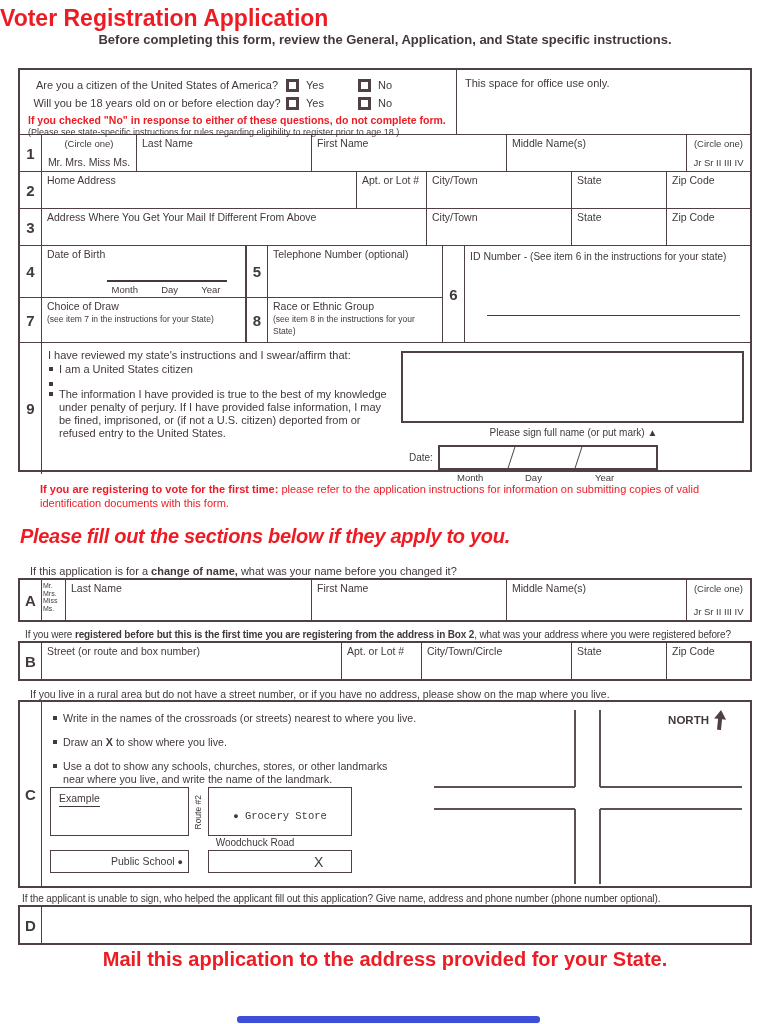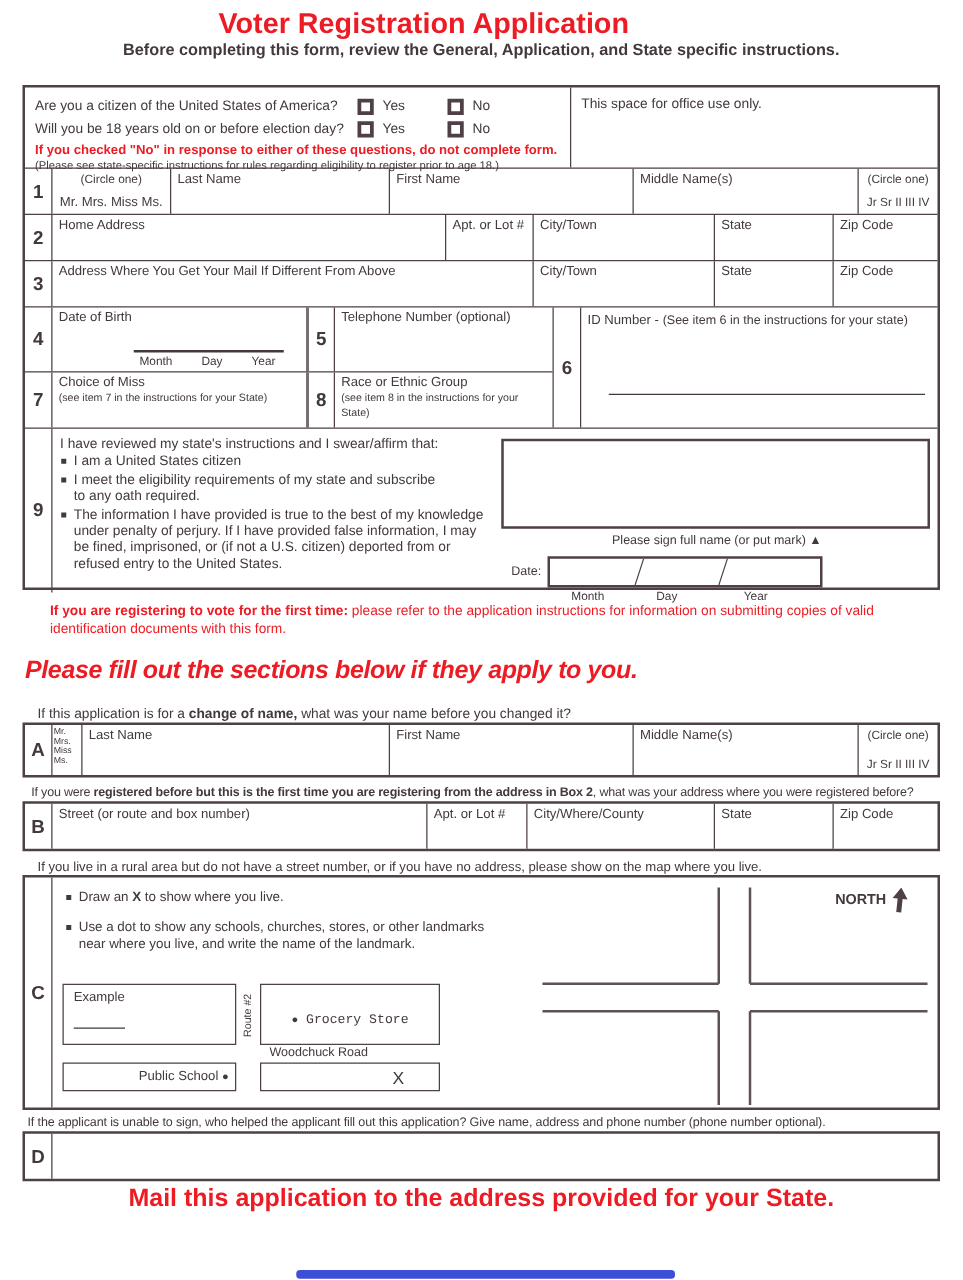--- a/index.html
+++ b/index.html
@@ -2,32 +2,32 @@
 <html><head>
 <meta charset="utf-8">
 <style>
   :root{
     --ink:#42383d; --bd:#4e4046; --red:#ed1c24;
   }
   html,body{margin:0;padding:0;}
   body{width:770px;height:1024px;background:#fff;font-family:"Liberation Sans",sans-serif;color:var(--ink);}
   .page{position:relative;width:770px;height:1024px;overflow:hidden;background:#fff;}
   .abs{position:absolute;}
-  .title{top:5px;left:0;width:678px;text-align:center;color:var(--red);font-size:23px;font-weight:bold;}
+  .title{top:5px;left:0;width:678px;color:var(--red);font-size:23px;font-weight:bold;}
   .subtitle{top:32px;left:0;width:770px;text-align:center;font-size:13px;font-weight:bold;}
   .formbox{left:18px;top:68px;width:734px;height:404px;border:2px solid var(--bd);box-sizing:border-box;}
   .frow{display:flex;border-top:1.5px solid var(--bd);box-sizing:border-box;}
   .fc{border-right:1.5px solid var(--bd);box-sizing:border-box;padding:2px 5px;font-size:10.5px;position:relative;}
   .fc.lastc{border-right:none;}
   .num{width:22px;flex:0 0 22px;display:flex;align-items:center;justify-content:center;font-weight:bold;font-size:15px;border-right:1.5px solid var(--bd);box-sizing:border-box;}
   .topsec{display:flex;height:64px;box-sizing:border-box;}
   .topleft{flex:0 0 437px;border-right:1.5px solid var(--bd);box-sizing:border-box;padding:7px 0 0 8px;}
   .topright{flex:1;padding:7px 8px;font-size:11px;}
   .qrow{display:flex;align-items:center;height:16px;font-size:11px;margin-bottom:2px;}
-  .qtext{width:258px;}
+  .qtext{width:258px;text-align:center;}
   .cb{width:7px;height:7px;border:3.5px solid var(--bd);background:#fff;display:inline-block;margin-right:7px;}
   .yeslab{width:52px;}
   .warn{color:var(--red);font-weight:bold;font-size:10.5px;margin-top:3px;}
   .smallnote{font-size:9px;margin-top:1px;}
   .two-line-head{display:flex;flex-direction:column;justify-content:space-between;text-align:center;font-size:9.5px;padding:3px 2px;}
   .sq{width:4px;height:4px;background:var(--ink);display:inline-block;flex:0 0 4px;margin:4px 6px 0 1px;}
   .bullet{display:flex;font-size:11px;line-height:13px;margin-bottom:2px;}
   .redpara{left:40px;top:482px;width:712px;font-size:11px;line-height:14px;color:var(--red);}
   .applyhead{left:20px;top:525px;width:730px;color:var(--red);font-size:20px;font-weight:bold;font-style:italic;letter-spacing:-0.3px;}
   .introline{left:30px;top:565px;font-size:11px;white-space:nowrap;}
@@ -116,21 +116,21 @@
               <span>Day</span>
               <span>Year</span>
             </div>
           </div>
           <div class="num" style="border-left:1.5px solid var(--bd);">5</div>
           <div class="fc" style="flex:1;border-right:none;"><span>Telephone Number (optional)</span></div>
         </div>
         <div style="display:flex;height:45px;border-top:1.5px solid var(--bd);box-sizing:border-box;">
           <div class="num">7</div>
           <div class="fc" style="flex:0 0 204px;">
-            <span>Choice of Miss</span><br>
+            <span>Choice of Draw</span><br>
             <span style="font-size:8.5px;">(see item 7 in the instructions for your State)</span>
           </div>
           <div class="num" style="border-left:1.5px solid var(--bd);">8</div>
           <div class="fc" style="flex:1;border-right:none;">
             <span>Race or Ethnic Group</span><br>
             <span style="font-size:8.5px;">(see item 8 in the instructions for your State)</span>
           </div>
         </div>
       </div>
       <div style="flex:1;display:flex;border-left:1.5px solid var(--bd);box-sizing:border-box;">
@@ -146,21 +146,20 @@
     <div class="frow" style="height:132px;">
       <div class="num">9</div>
       <div style="flex:0 0 355px;box-sizing:border-box;padding:6px 4px 0 6px;">
         <div style="font-size:11px;line-height:13px;margin-bottom:1px;">I have reviewed my state's instructions and I swear/affirm that:</div>
         <div class="bullet">
             <span class="sq"></span>
             <span>I am a United States citizen</span>
           </div>
         <div class="bullet">
             <span class="sq"></span>
-            <span style="max-width:290px;">I meet the eligibility requirements of my state and subscribe to any oath required.</span>
           </div>
         <div class="bullet">
             <span class="sq"></span>
             <span>The information I have provided is true to the best of my knowledge under penalty of perjury.  If I have provided false information, I may be fined, imprisoned, or (if not a U.S. citizen) deported from or refused entry to the United States.</span>
           </div>
       </div>
       <div style="flex:1;position:relative;">
         <div style="position:absolute;left:4px;right:6px;top:8px;height:72px;border:2px solid var(--bd);box-sizing:border-box;"></div>
         <div style="position:absolute;left:0;right:0;top:84px;text-align:center;font-size:10px;">
           <span>Please sign full name (or put mark)</span>
@@ -208,30 +207,34 @@
     </div>
   </div>
 
   <div class="abs" style="left:25px;top:629px;font-size:10px;white-space:nowrap;letter-spacing:-0.15px;">
     <span>If you were </span><span style="font-weight:bold;">registered before but this is the first time you are registering from the address in Box 2</span><span>, what was your address where you were registered before?</span>
   </div>
   <div class="abs secbox" style="top:641px;height:40px;">
     <div class="num">B</div>
     <div class="fc" style="flex:0 0 300px;"><span>Street (or route and box number)</span></div>
     <div class="fc" style="flex:0 0 80px;"><span>Apt. or Lot #</span></div>
-    <div class="fc" style="flex:0 0 150px;"><span>City/Where/County</span></div>
+    <div class="fc" style="flex:0 0 150px;"><span>City/Town/Circle</span></div>
     <div class="fc" style="flex:0 0 95px;"><span>State</span></div>
     <div class="fc lastc" style="flex:1;"><span>Zip Code</span></div>
   </div>
 
   <div class="abs" style="left:30px;top:688px;font-size:10.5px;white-space:nowrap;">If you live in a rural area but do not have a street number, or if you have no address, please show on the map where you live.</div>
   <div class="abs" style="left:18px;top:700px;width:734px;height:188px;border:2px solid var(--bd);box-sizing:border-box;">
     <div style="position:absolute;left:0;top:0;bottom:0;width:22px;border-right:1.5px solid var(--bd);display:flex;align-items:center;justify-content:center;font-weight:bold;font-size:15px;box-sizing:border-box;">C</div>
 
     <div style="position:absolute;left:32px;top:10px;width:392px;">
+      <div class="bullet" style="font-size:10.7px;margin-bottom:11px;">
+        <span class="sq"></span>
+        <span><span>Write in the names of the crossroads (or streets) nearest to where you live.</span><span style="font-weight:bold;"></span><span></span></span>
+      </div>
       <div class="bullet" style="font-size:10.7px;margin-bottom:11px;">
         <span class="sq"></span>
         <span><span>Draw an </span><span style="font-weight:bold;">X</span><span> to show where you live.</span></span>
       </div>
       <div class="bullet" style="font-size:10.7px;">
         <span class="sq"></span>
         <span style="max-width:330px;"><span>Use a dot to show any schools, churches, stores, or other landmarks near where you live, and write the name of the landmark.</span><span style="font-weight:bold;"></span><span></span></span>
       </div>
     </div>
 
@@ -248,21 +251,21 @@
       <line class="mapline" x1="14" y1="83" x2="155" y2="83"></line>
       <line class="mapline" x1="180" y1="83" x2="322" y2="83"></line>
       <line class="mapline" x1="14" y1="105" x2="155" y2="105"></line>
       <line class="mapline" x1="180" y1="105" x2="322" y2="105"></line>
       <line class="mapline" x1="155" y1="105" x2="155" y2="180"></line>
       <line class="mapline" x1="180" y1="105" x2="180" y2="180"></line>
     </svg>
 
     <div class="exbox">
       <div class="excell" style="left:0;top:0;width:139px;height:49px;">
-        <span style="display:inline-block;margin:4px 0 0 8px;border-bottom:1.5px solid var(--ink);padding-bottom:18px;">Example</span>
+        <span style="display:inline-block;margin:4px 0 0 8px;border-bottom:1.5px solid var(--ink);padding-bottom:2px;">Example</span>
       </div>
       <div class="excell" style="left:158px;top:0;right:0;height:49px;font-family:Liberation Mono, monospace;">
         <div style="margin-top:22px;text-align:center;">
           <span style="font-size:9px;">●</span>
           <span>Grocery Store</span>
         </div>
       </div>
       <div style="position:absolute;left:137px;top:1px;width:21px;height:48px;display:flex;align-items:center;justify-content:center;">
         <span style="writing-mode:vertical-rl;transform:rotate(180deg);font-size:8.5px;">Route #2</span>
       </div>

